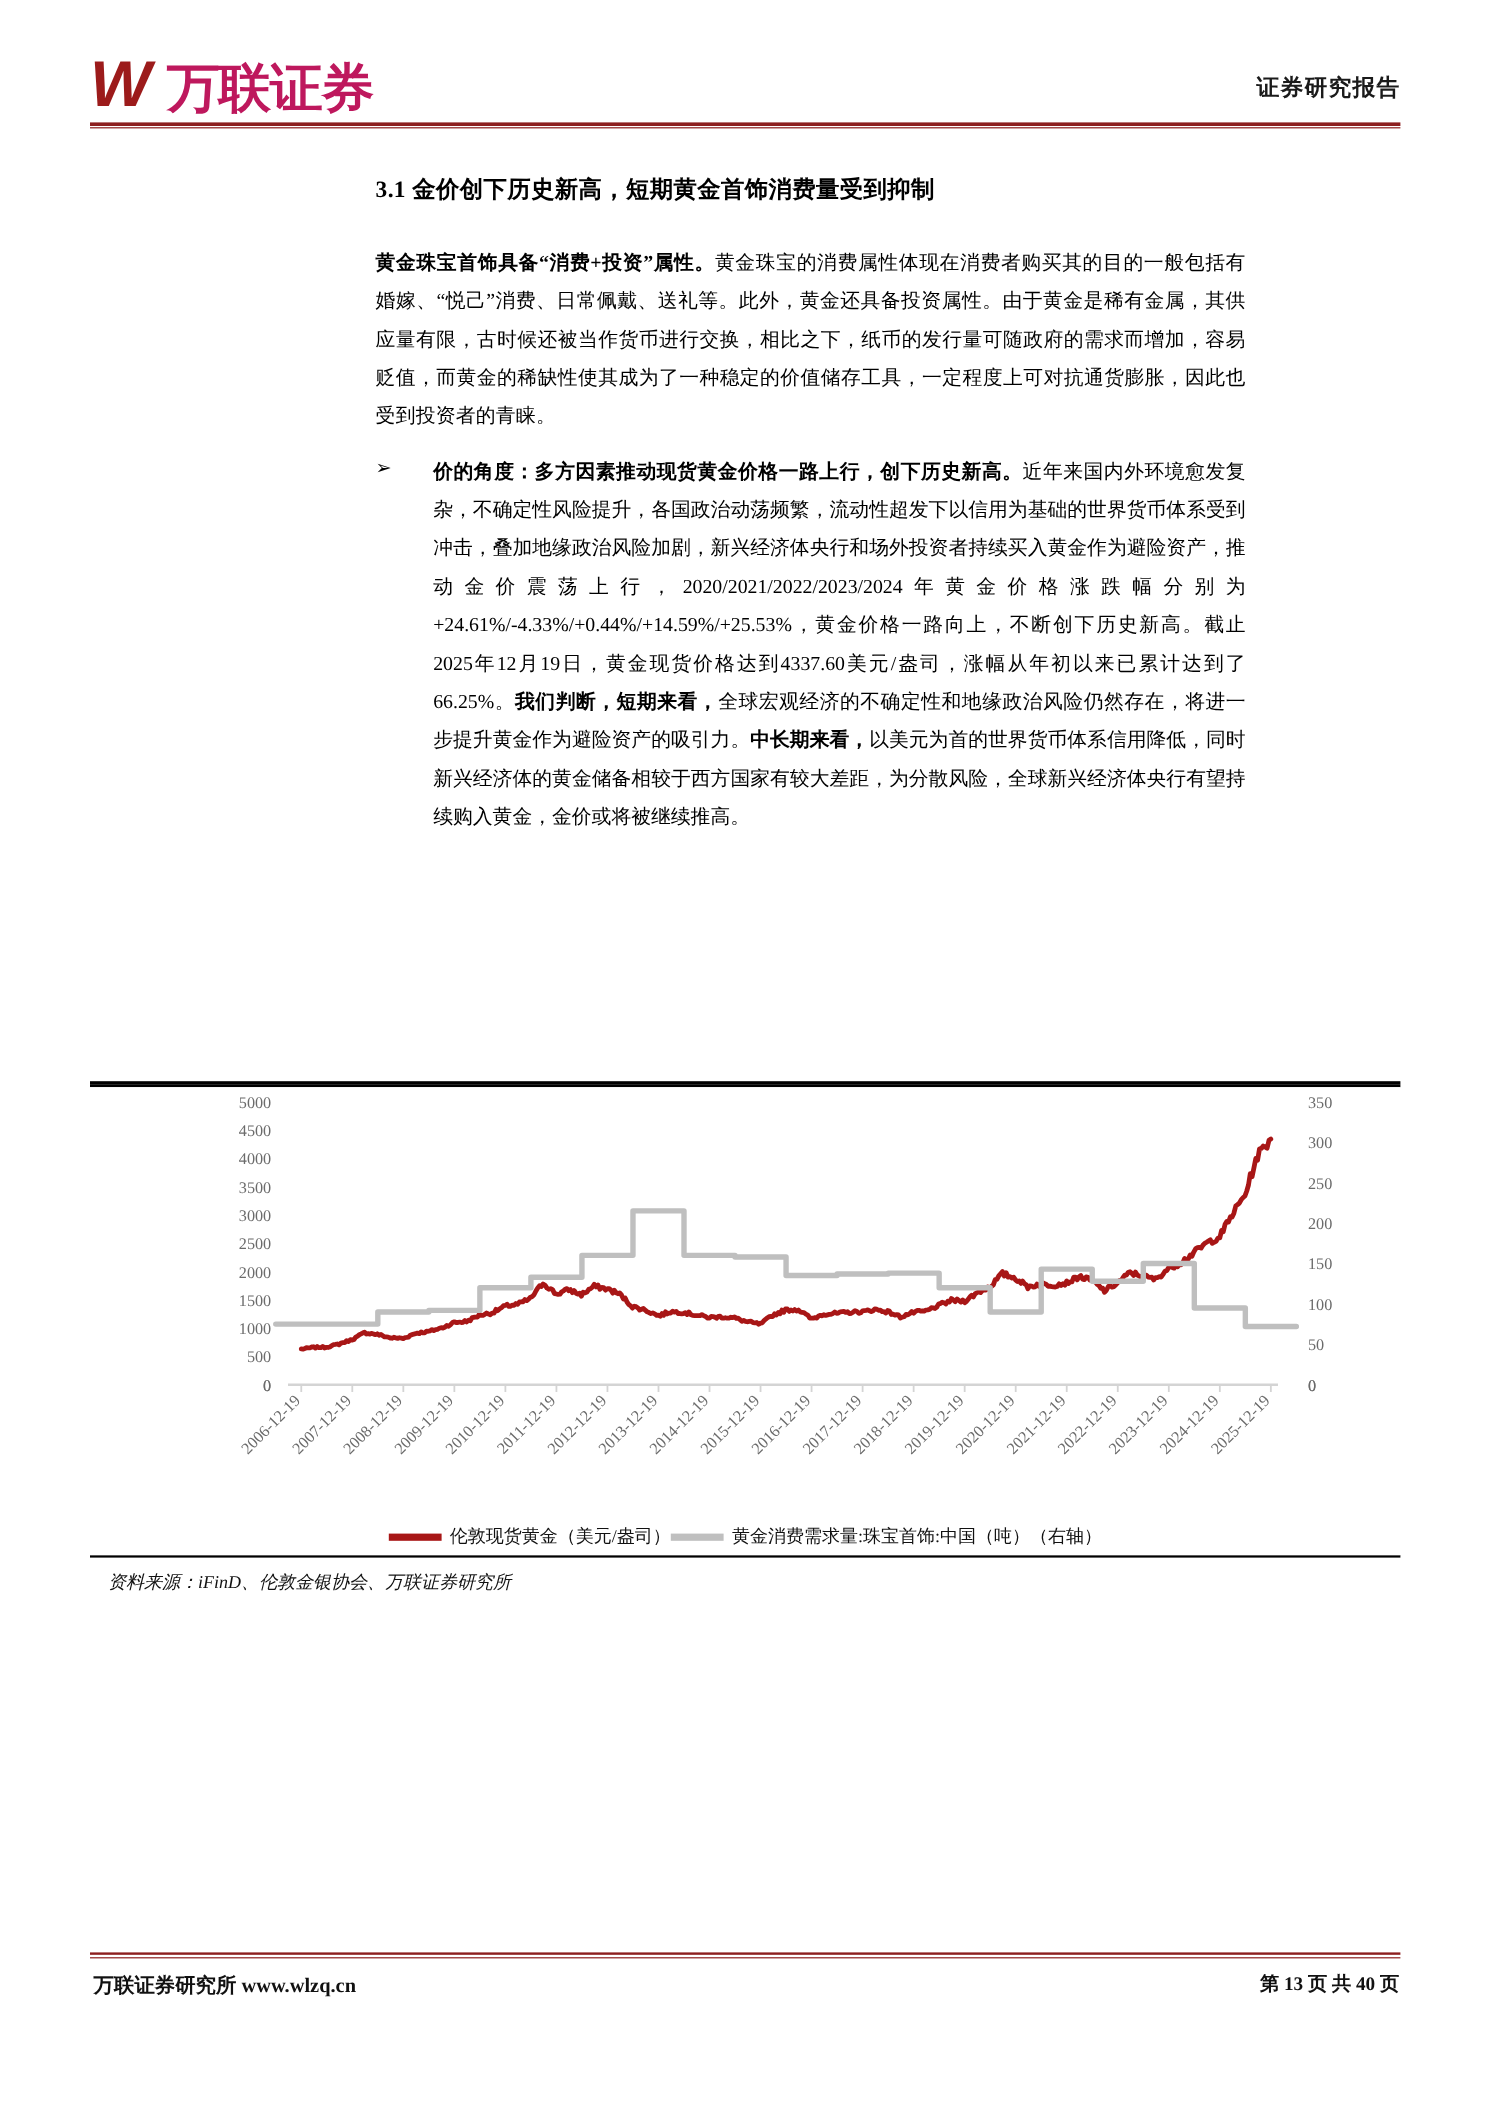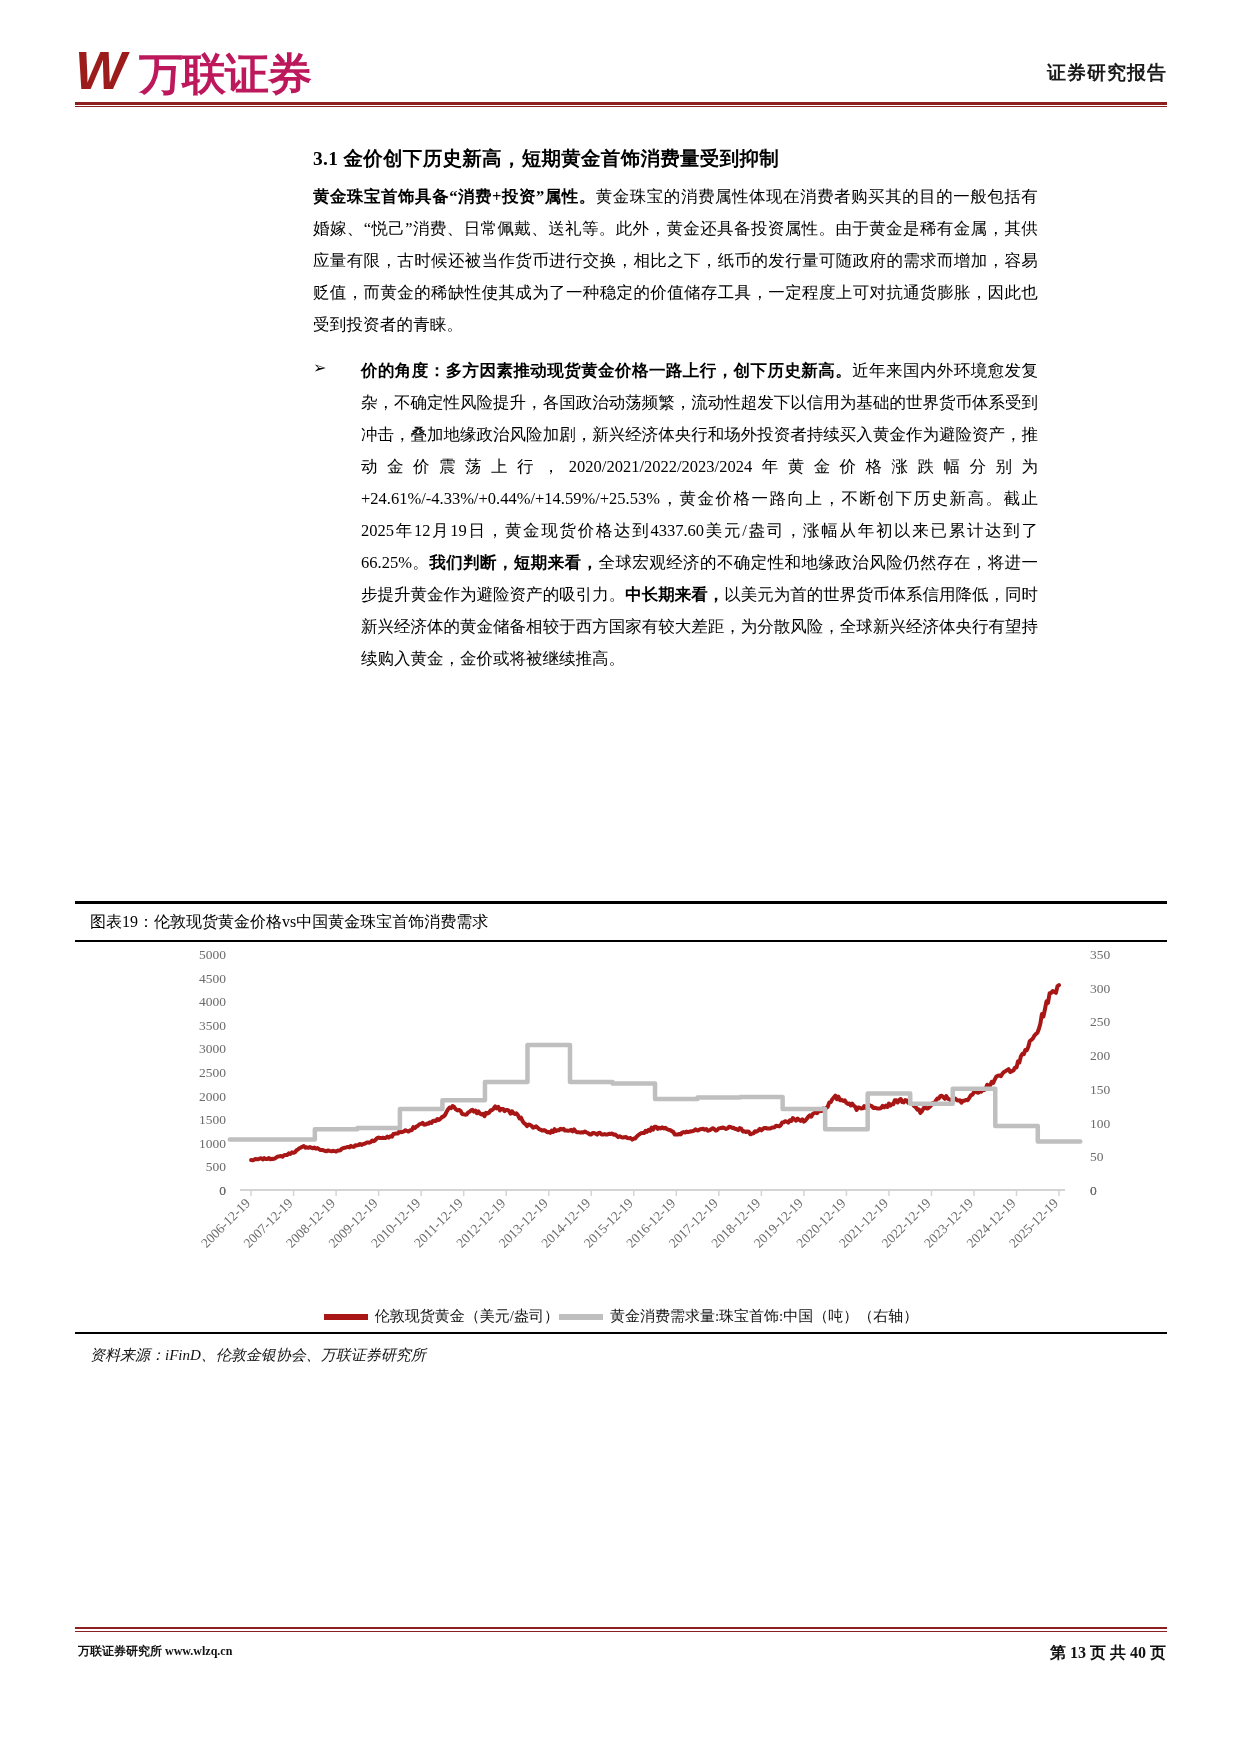--- a/index.html
+++ b/index.html
@@ -91,21 +91,21 @@
     font-weight: bold;
     line-height: 60px;
     letter-spacing: 0.5px;
     font-family: "Liberation Serif", "DejaVu Serif", serif;
   }
   h2.sec-title .num {
     margin-right: 17px;
   }
 
   h3.sub-title {
-    margin: 16px 0 4px 0;
+    margin: 16px 0 26px 0;
     font-size: 19.5px;
     font-weight: bold;
     line-height: 36px;
     letter-spacing: 0.3px;
   }
 
   p.para {
     margin: 0;
     font-size: 16.5px;
     line-height: 32px;
@@ -206,21 +206,21 @@
     left: 75px;
     top: 1631px;
     width: 1092px;
     height: 1px;
     background: #8d1f1f;
   }
   .footer-left {
     position: absolute;
     left: 78px;
     top: 1643px;
-    font-size: 12px;
+    font-size: 17px;
     font-weight: bold;
     color: #111;
   }
   .footer-right {
     position: absolute;
     right: 75px;
     top: 1643px;
     font-size: 16px;
     font-weight: bold;
     color: #111;
@@ -248,21 +248,20 @@
 
   <div class="bullet-block">
     <span class="bullet-marker">➢</span>
     <p><b>价的角度：多方因素推动现货黄金价格一路上行，创下历史新高。</b><span>近年来国内外环境愈发复杂，不确定性风险提升，各国政治动荡频繁，流动性超发下以信用为基础的世界货币体系受到冲击，叠加地缘政治风险加剧，新兴经济体央行和场外投资者持续买入黄金作为避险资产，推动金价震荡上行，2020/2021/2022/2023/2024年黄金价格涨跌幅分别为+24.61%/-4.33%/+0.44%/+14.59%/+25.53%，黄金价格一路向上，不断创下历史新高。截止2025年12月19日，黄金现货价格达到4337.60美元/盎司，涨幅从年初以来已累计达到了66.25%。</span><b>我们判断，短期来看，</b><span>全球宏观经济的不确定性和地缘政治风险仍然存在，将进一步提升黄金作为避险资产的吸引力。</span><b>中长期来看，</b><span>以美元为首的世界货币体系信用降低，同时新兴经济体的黄金储备相较于西方国家有较大差距，为分散风险，全球新兴经济体央行有望持续购入黄金，金价或将被继续推高。</span></p>
   </div>
 
 </div>
 
 <div class="exhibit">
   <div class="exhibit-top-rule"></div>
-  <div class="exhibit-cap">图表19：伦敦现货黄金价格vs中国黄金珠宝首饰消费需求</div>
   <div class="exhibit-mid-rule"></div>
 
   <div class="exhibit-body">
     <div class="chart">
       <svg id="chart-svg" width="1092" height="390" viewBox="0 0 1092 390">
           <text x="151" y="253" text-anchor="end" class="tick-label">0</text>
           <text x="151" y="229.4" text-anchor="end" class="tick-label">500</text>
           <text x="151" y="205.8" text-anchor="end" class="tick-label">1000</text>
           <text x="151" y="182.2" text-anchor="end" class="tick-label">1500</text>
           <text x="151" y="158.6" text-anchor="end" class="tick-label">2000</text>

